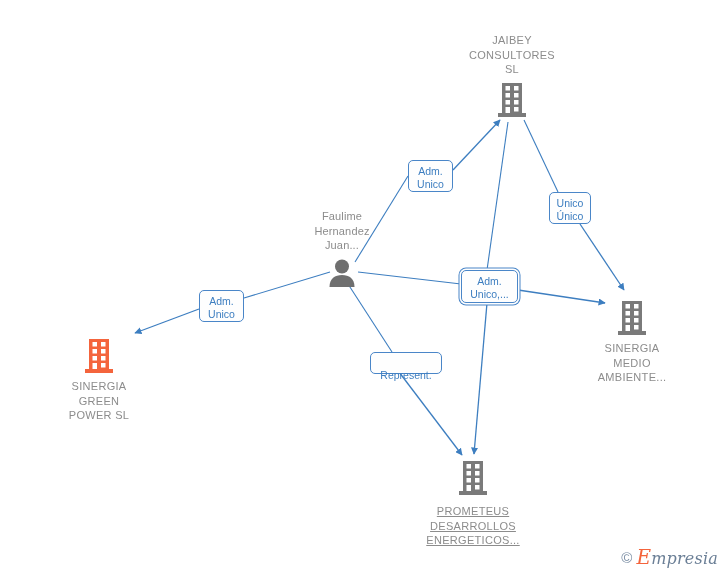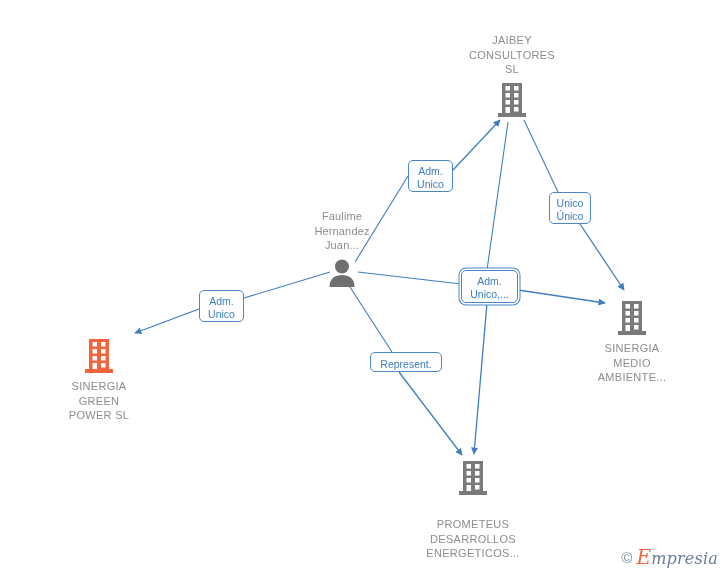--- a/index.html
+++ b/index.html
@@ -203,37 +203,37 @@
       <rect x="2" y="32" width="28" height="4" fill="#7a7a7a"></rect>
       <rect x="9.5" y="5" width="4.5" height="4.5" fill="#ffffff"></rect>
       <rect x="18" y="5" width="4.5" height="4.5" fill="#ffffff"></rect>
       <rect x="9.5" y="12" width="4.5" height="4.5" fill="#ffffff"></rect>
       <rect x="18" y="12" width="4.5" height="4.5" fill="#ffffff"></rect>
       <rect x="9.5" y="19" width="4.5" height="4.5" fill="#ffffff"></rect>
       <rect x="18" y="19" width="4.5" height="4.5" fill="#ffffff"></rect>
       <rect x="9.5" y="26" width="4.5" height="6" fill="#ffffff"></rect>
       <rect x="18" y="26" width="4.5" height="4.5" fill="#ffffff"></rect>
     </svg>
-    <div class="node-label upper" style="margin-top:20px;">PROMETEUS
+    <div class="node-label upper" style="margin-top:7px;text-decoration:underline;">PROMETEUS
 DESARROLLOS
 ENERGETICOS...</div>
   </div>
 
   <div class="badge" style="left:408px; top:160px; width:45px; height:32px;">Adm.
 Unico</div>
 
   <div class="badge" style="left:549px; top:192px; width:42px; height:32px;">Unico
 Único</div>
 
   <div class="badge" style="left:199px; top:290px; width:45px; height:32px;">Adm.
 Unico</div>
 
   <div class="badge selected" style="left:461px; top:270px; width:57px; height:33px;">Adm.
 Unico,...</div>
 
-  <div class="badge" style="left:370px; top:352px; width:72px; height:20px; padding-top:5px;text-align:center;">Represent.</div>
+  <div class="badge" style="left:370px; top:352px; width:72px; height:20px; padding-top:16px;text-align:center;">Represent.</div>
 
   <div id="watermark">
     <span class="c-mark">©</span>
     <span class="brand"><span class="cap">E</span><span>mpresia</span></span>
   </div>
 
 </div>
 
 </body></html>

